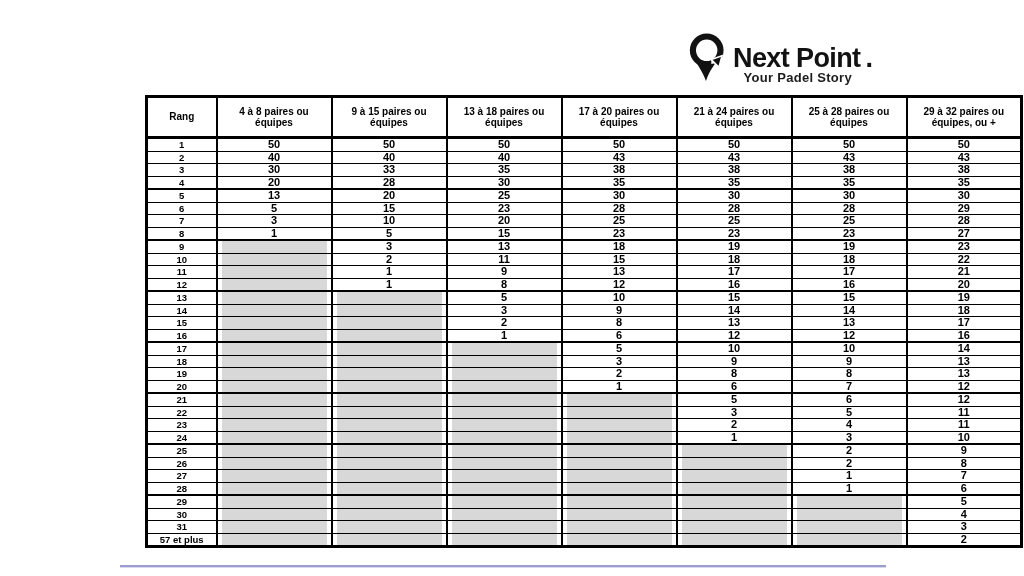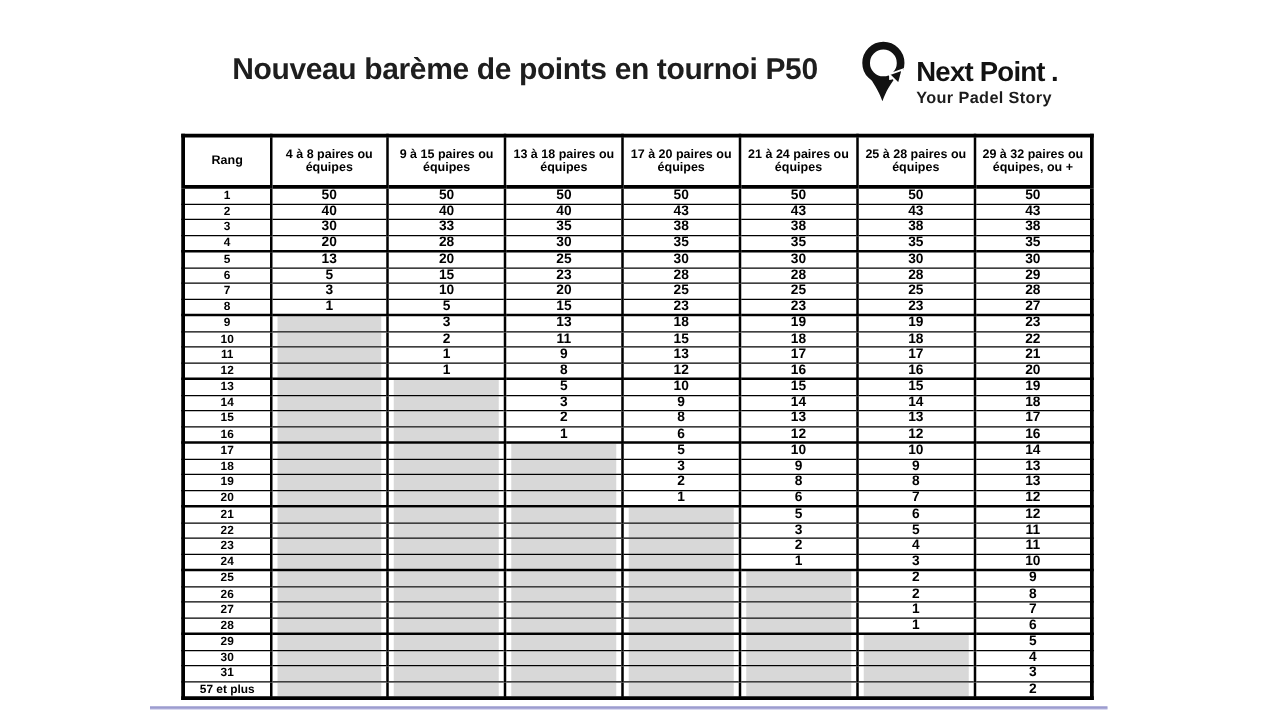--- a/index.html
+++ b/index.html
@@ -24,34 +24,34 @@
   
   .logo{
     position:absolute;
     left:686px;top:30px;
     display:flex;align-items:flex-start;
   }
   .logo-pin{width:46px;height:56px;display:block;}
   .logo-text{margin-left:1px;margin-top:17px;}
   .brand-line{
     display:flex;align-items:baseline;
-    font-size:22px;font-weight:bold;color:#121212;
+    font-size:27px;font-weight:bold;color:#121212;
     letter-spacing:-0.6px;line-height:22px;white-space:nowrap;
   }
   .brand-period{margin-left:5px;}
   .tagline{
     font-size:13px;font-weight:bold;color:#1c1c1c;
     text-align:center;margin-top:1px;letter-spacing:0.3px;
     padding-right:10px;
   }
   
   table.points{
     position:absolute;
-    left:145px;top:107px;
-    width:730px;
+    left:145px;top:95px;
+    width:878px;
     border-collapse:collapse;
     table-layout:fixed;
     border:3px solid var(--border-black,#000);
   }
   table.points th, table.points td{
     border:1px solid var(--border-black,#000);
     border-left-width:2px;border-right-width:2px;
     text-align:center;vertical-align:middle;
     padding:0;color:#000;overflow:hidden;
   }
@@ -81,21 +81,20 @@
     width:766px;height:2px;
     background:var(--divider-blue,#9c9ccf);
     box-shadow:0 1px 0 #d9d9ef;
   }
 </style>
 </head>
 <body>
 
 <div class="slide">
 
-  <div class="title">Nouveau barème de points en tournoi P50</div>
 
   <div class="logo">
     <svg class="logo-pin" viewBox="0 0 60 72" xmlns="http://www.w3.org/2000/svg">
 
       <circle cx="27" cy="26" r="18" fill="none" stroke="#121212" stroke-width="8"></circle>
 
       <rect x="33" y="36" width="22" height="20" fill="#ffffff"></rect>
 
       <path d="M10 36 C16 47 22 54 26 66 C30 55 34 49 39 42 C32 46 19 44 10 36 Z" fill="#121212"></path>
 

